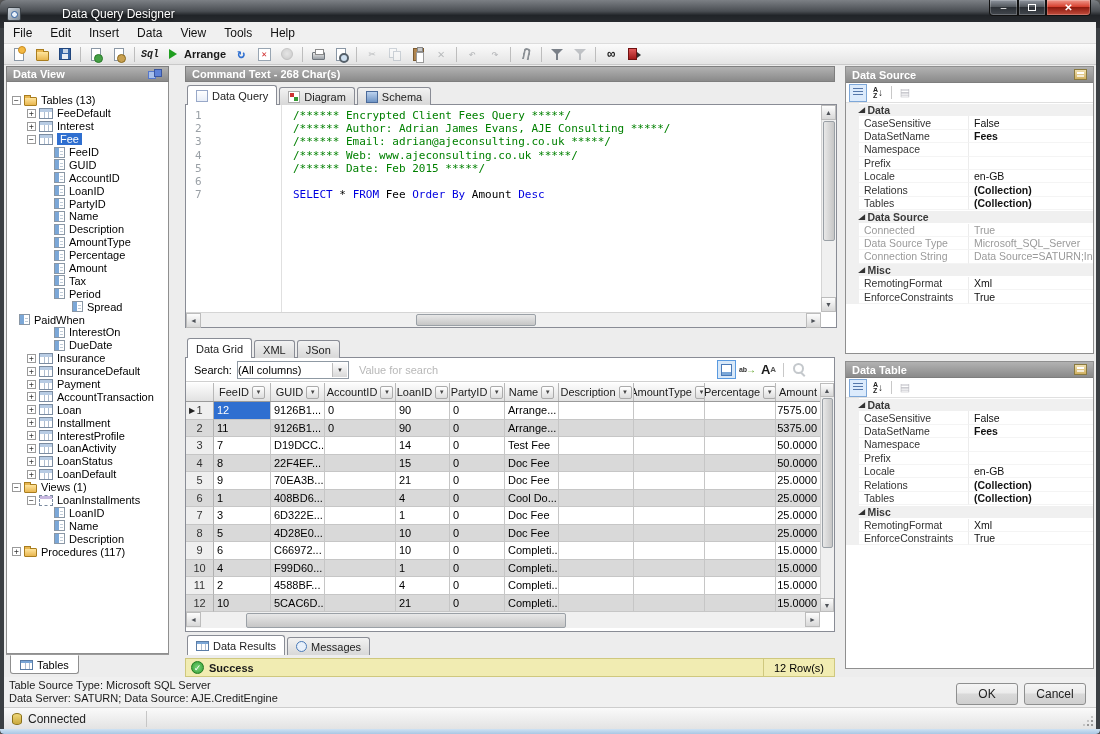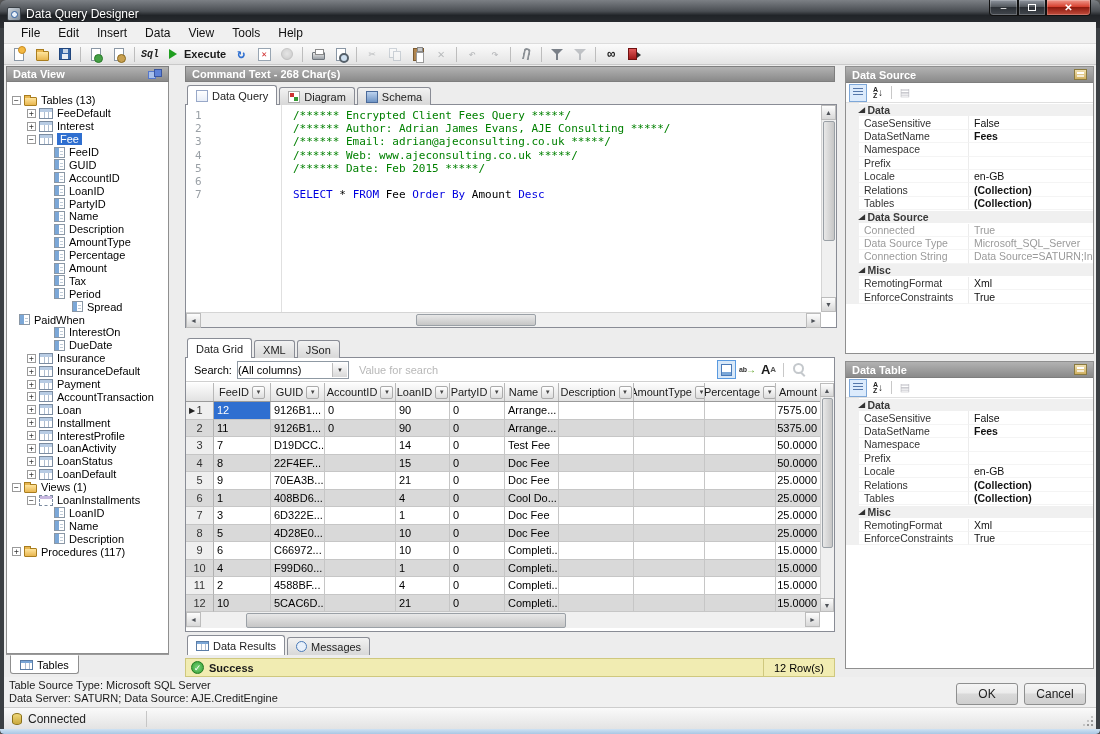--- a/index.html
+++ b/index.html
@@ -1,30 +1,30 @@
 <!DOCTYPE html>
 <html><head>
 <meta charset="utf-8">
 <style>
   html,body{margin:0;padding:0;background:#666;font-family:"Liberation Sans",sans-serif;}
   *{box-sizing:border-box;}
   .window{position:relative;width:1100px;height:734px;background:#3b3f43;border-radius:6px 6px 4px 4px;overflow:hidden;box-shadow:0 0 8px rgba(0,0,0,.6);}
   
-  .titlebar{position:absolute;top:0;left:0;right:0;height:28px;background:linear-gradient(#7c8085 0%,#4a4e53 40%,#212428 55%,#2d3034 100%);display:flex;align-items:center;padding-left:7px;}
+  .titlebar{position:absolute;top:0;left:0;right:0;height:28px;background:linear-gradient(#7c8085 0%,#4a4e53 40%,#212428 55%,#2d3034 100%);display:flex;align-items:center;padding-left:7px;gap:36px;}
   .appicon{width:14px;height:14px;border-radius:2px;background:linear-gradient(135deg,#cfd6dd,#7e8a96);border:1px solid #3a4046;position:relative;margin-right:5px;}
   .appicon::after{content:"";position:absolute;left:3px;top:3px;width:5px;height:5px;border:1.5px solid #2f5f9e;border-radius:50%;background:#e8f0fa;}
   .titletext{color:#fff;font-size:12px;text-shadow:0 1px 3px rgba(0,0,0,.9);}
   .wcontrols{position:absolute;top:0;right:9px;display:flex;}
   .wbtn{height:16px;border:1px solid #111;border-top:none;background:linear-gradient(#9096a0,#53585e 45%,#2c3036 50%,#42474d);color:#fff;display:flex;align-items:center;justify-content:center;font-size:10px;box-shadow:inset 0 0 0 1px rgba(255,255,255,.22);}
   .wbtn.min{width:29px;border-radius:0 0 0 4px;}
   .wbtn.max{width:28px;}
   .wbtn.close{width:45px;border-radius:0 0 4px 0;background:linear-gradient(#f0988c,#d6402f 45%,#8f1a0e 50%,#c24e3e);font-weight:bold;}
   .maxglyph{width:8px;height:7px;border:1px solid #fff;background:transparent;display:inline-block;}
   
-  .menubar{position:absolute;top:22px;left:4px;right:4px;height:22px;background:#f0f0f0;border-bottom:1px solid #dcdcdc;display:flex;align-items:center;padding-left:8px;}
+  .menubar{position:absolute;top:22px;left:4px;right:4px;height:22px;background:#f0f0f0;border-bottom:1px solid #dcdcdc;display:flex;align-items:center;}
   .mitem{padding:2px 9px;font-size:12px;color:#111;}
   .toolbar{position:absolute;top:44px;left:4px;right:4px;height:21px;background:linear-gradient(#fbfbfb,#e4e4e4);border-bottom:1px solid #c9c9c9;display:flex;align-items:center;padding-left:4px;gap:1px;}
   .tbtn{display:inline-flex;align-items:center;justify-content:center;min-width:19px;height:19px;border:1px solid transparent;border-radius:2px;gap:3px;padding:0 2px;}
   .tbtn.dis{opacity:.42;}
   .tsep{width:1px;height:15px;background:#bdbdbd;margin:0 3px;}
   .tlabel{font-size:11px;font-weight:bold;color:#1a1a1a;}
   
   .icb{display:inline-flex;align-items:center;justify-content:center;width:16px;height:16px;position:relative;font-family:Liberation Mono, monospace;}
   .i-page{width:10px;height:13px;background:#fff;border:1px solid #8a97a5;position:relative;}
   .i-new::after{content:"";position:absolute;top:-3px;right:-3px;width:6px;height:6px;background:#f4b942;border-radius:50%;border:1px solid #c78a20;}
@@ -240,21 +240,21 @@
       <span class="tsep"></span>
       <span class="tbtn">
         <span class="icb">
           <span class="i-sqltxt">Sql</span>
         </span>
       </span>
       <span class="tbtn">
         <span class="icb">
           <span class="i-play"></span>
         </span>
-        <span class="tlabel">Execute</span>
+        <span class="tlabel">Arrange</span>
       </span>
       <span class="tbtn">
         <span class="icb">
           <span class="i-glyph i-blue">↻</span>
         </span>
       </span>
       <span class="tbtn">
         <span class="icb">
           <span class="icb i-xbox">✕</span>
         </span>

